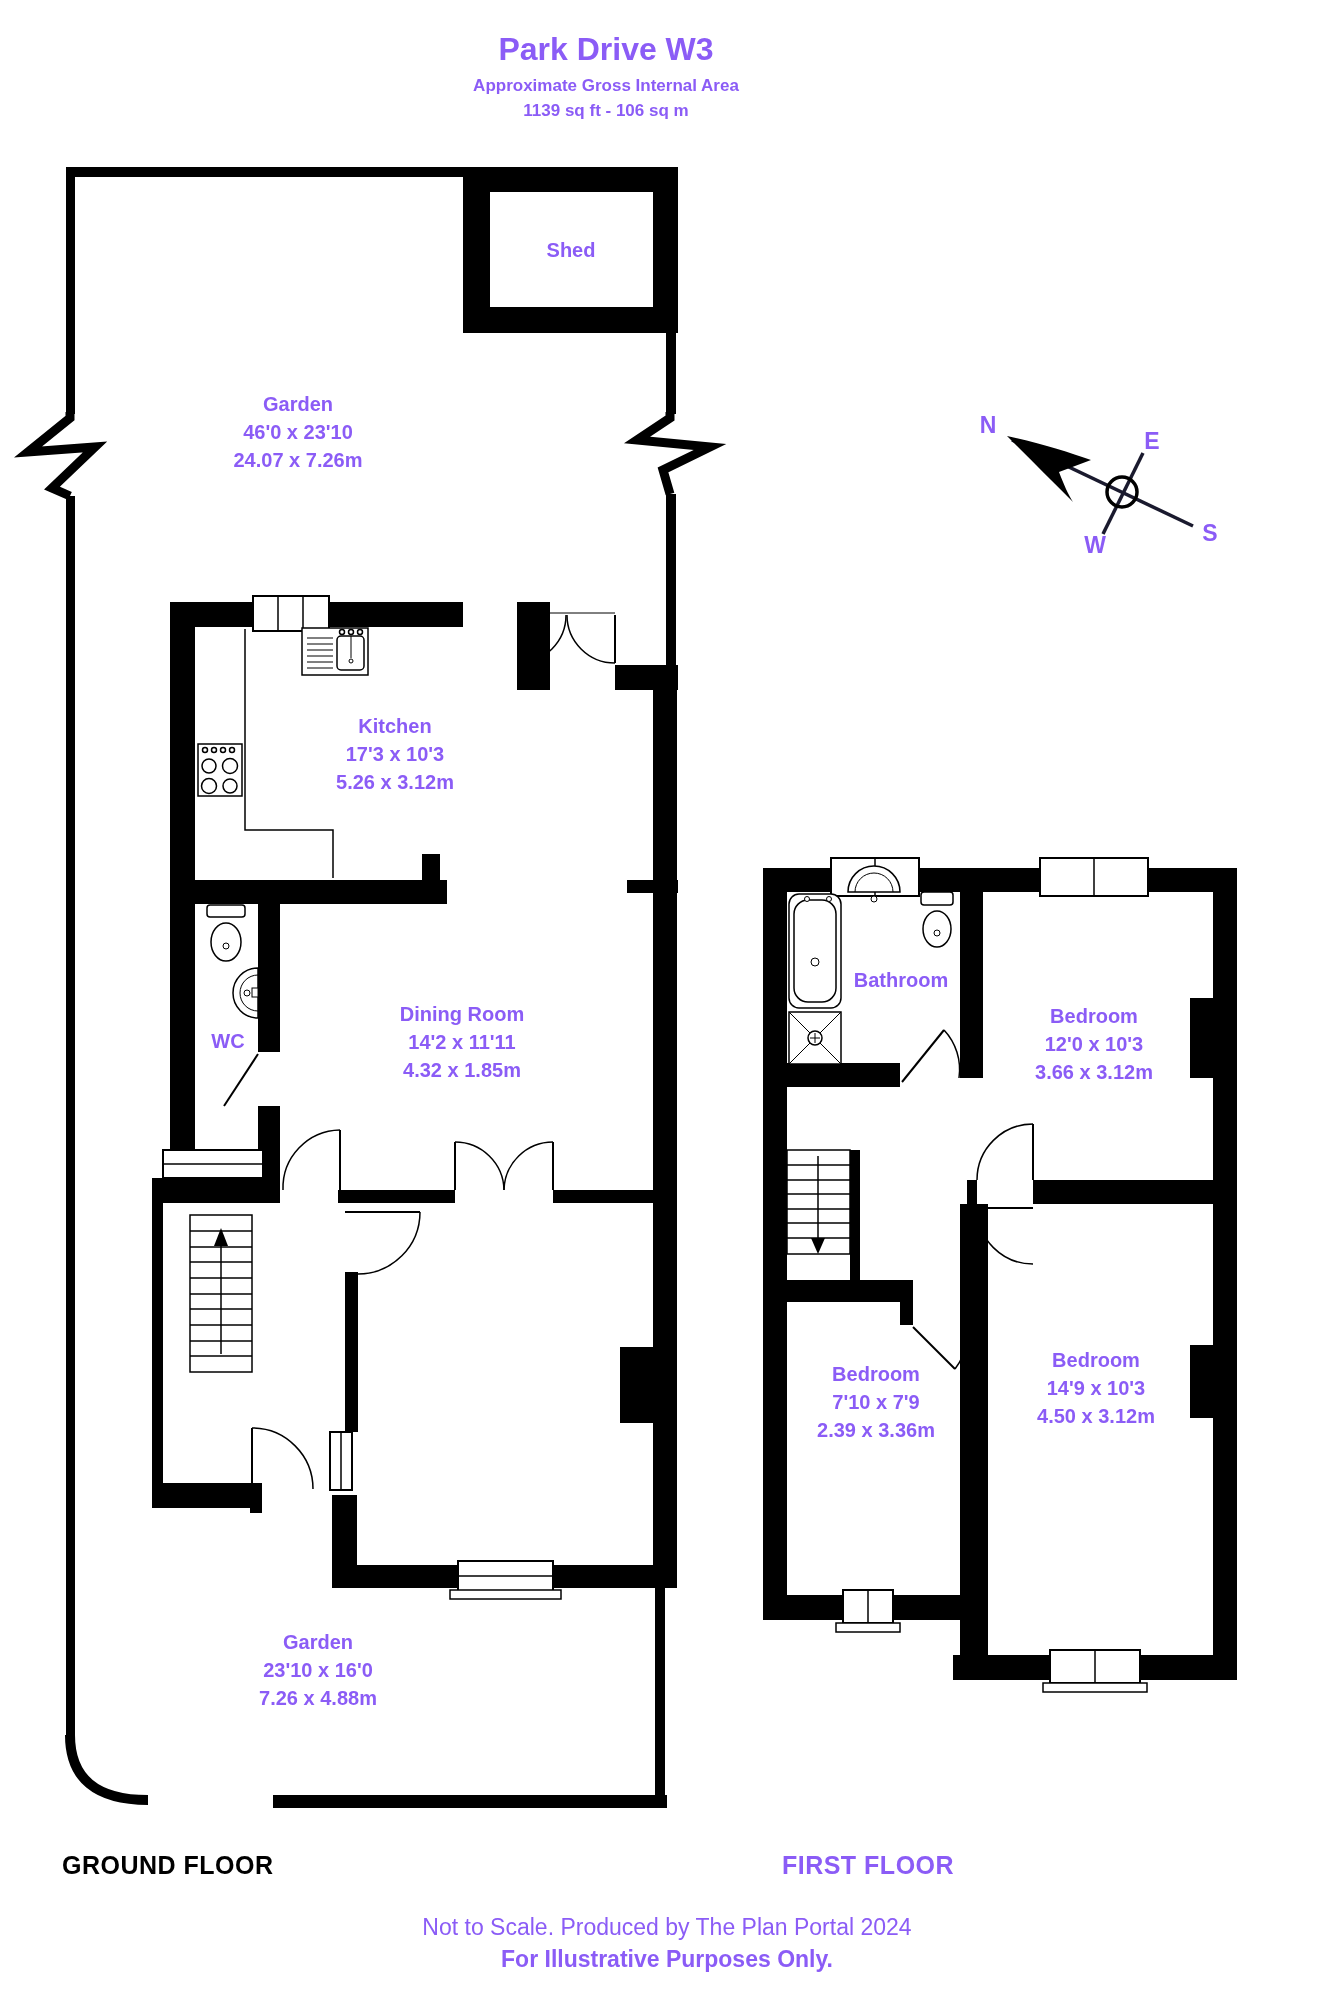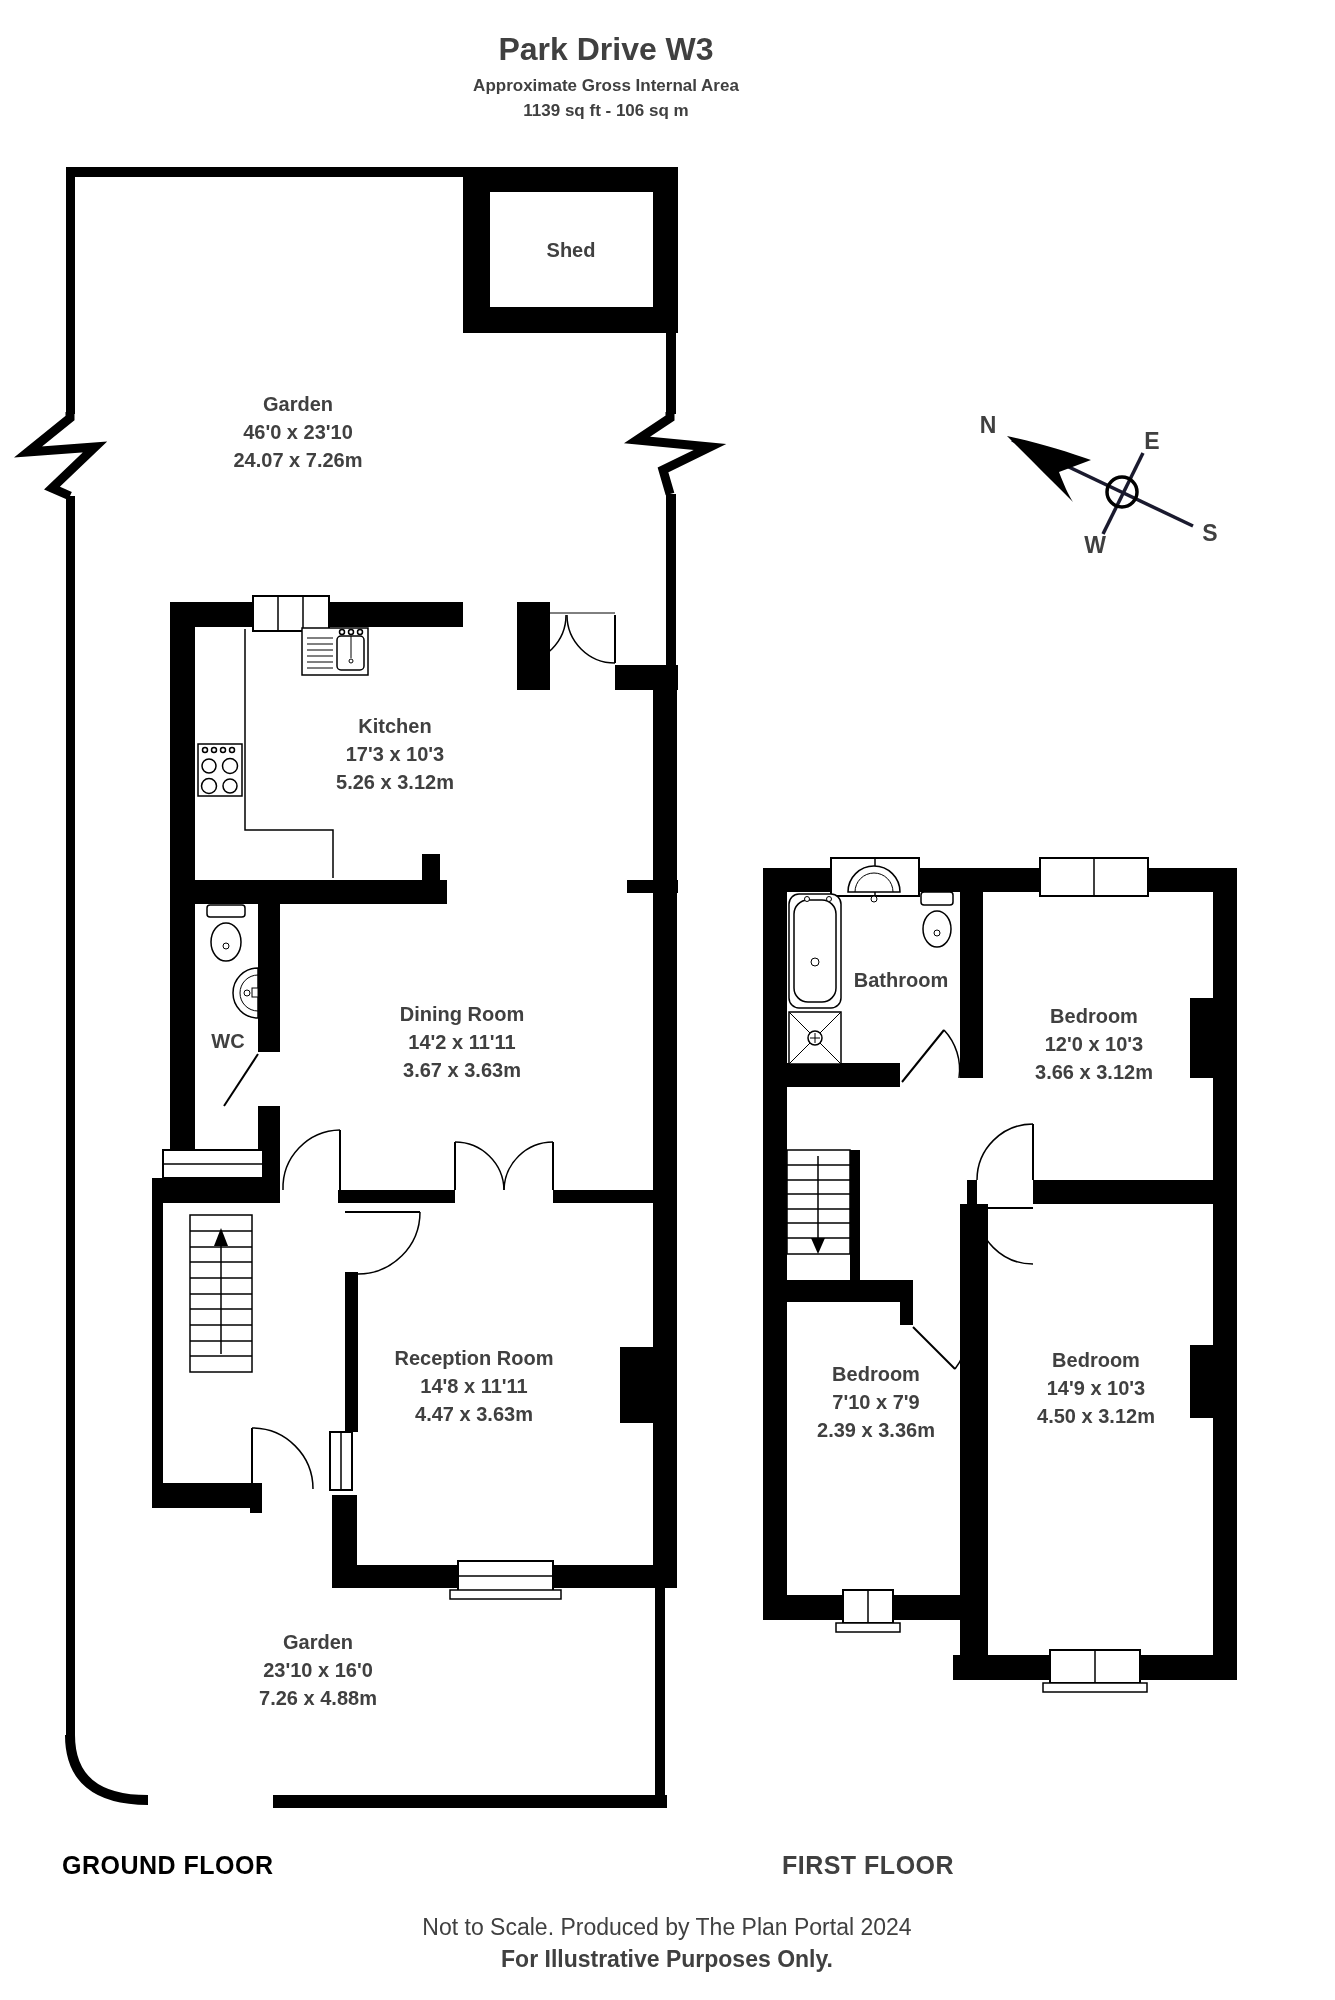--- a/index.html
+++ b/index.html
@@ -1,19 +1,19 @@
 <!DOCTYPE html>
 <html><head>
 <meta charset="utf-8">
 <style>
   html,body{margin:0;padding:0;background:#fff;}
   .plan{position:relative;width:1335px;height:2000px;background:#ffffff;overflow:hidden;
         font-family:"Liberation Sans",sans-serif;}
   .plan svg{position:absolute;left:0;top:0;}
-  .lbl{position:absolute;transform:translateX(-50%);text-align:center;color:#404040;
+  .lbl{position:absolute;transform:translateX(-50%);text-align:center;color:#8b5cf6;
        font:bold 20px/28px "Liberation Sans",sans-serif;white-space:nowrap;}
   .title-main{font:bold 32px/38px "Liberation Sans",sans-serif;}
   .title-sub{font:bold 17px/24px "Liberation Sans",sans-serif;}
   .floor-lbl{font:bold 25px/30px "Liberation Sans",sans-serif;letter-spacing:.5px;text-align:center;}
   .floor-lbl-left{position:absolute;text-align:center;transform:none;}
   .footer-reg{font:23px/30px "Liberation Sans",sans-serif;}
   .footer-bold{font:bold 23px/30px "Liberation Sans",sans-serif;}
   .compass-letter{font:bold 23px/23px "Liberation Sans",sans-serif;}
 </style>
 </head>
@@ -259,28 +259,23 @@
   <div>Kitchen</div>
   <div>17'3 x 10'3</div>
   <div>5.26 x 3.12m</div>
 </div>
 
 <div class="lbl" style="left:228px;top:1027px">WC</div>
 
 <div class="lbl" style="left:462px;top:1000px">
   <div>Dining Room</div>
   <div>14'2 x 11'11</div>
-  <div>3.67 x 3.63m</div>
-</div>
-
-<div class="lbl" style="left:474px;top:1344px">
-  <div>Reception Room</div>
-  <div>14'8 x 11'11</div>
-  <div>4.47 x 3.63m</div>
-</div>
+  <div>4.32 x 1.85m</div>
+</div>
+
 
 <div class="lbl" style="left:318px;top:1628px">
   <div>Garden</div>
   <div>23'10 x 16'0</div>
   <div>7.26 x 4.88m</div>
 </div>
 
 <div class="lbl" style="left:901px;top:966px">Bathroom</div>
 
 <div class="lbl" style="left:1094px;top:1002px">

